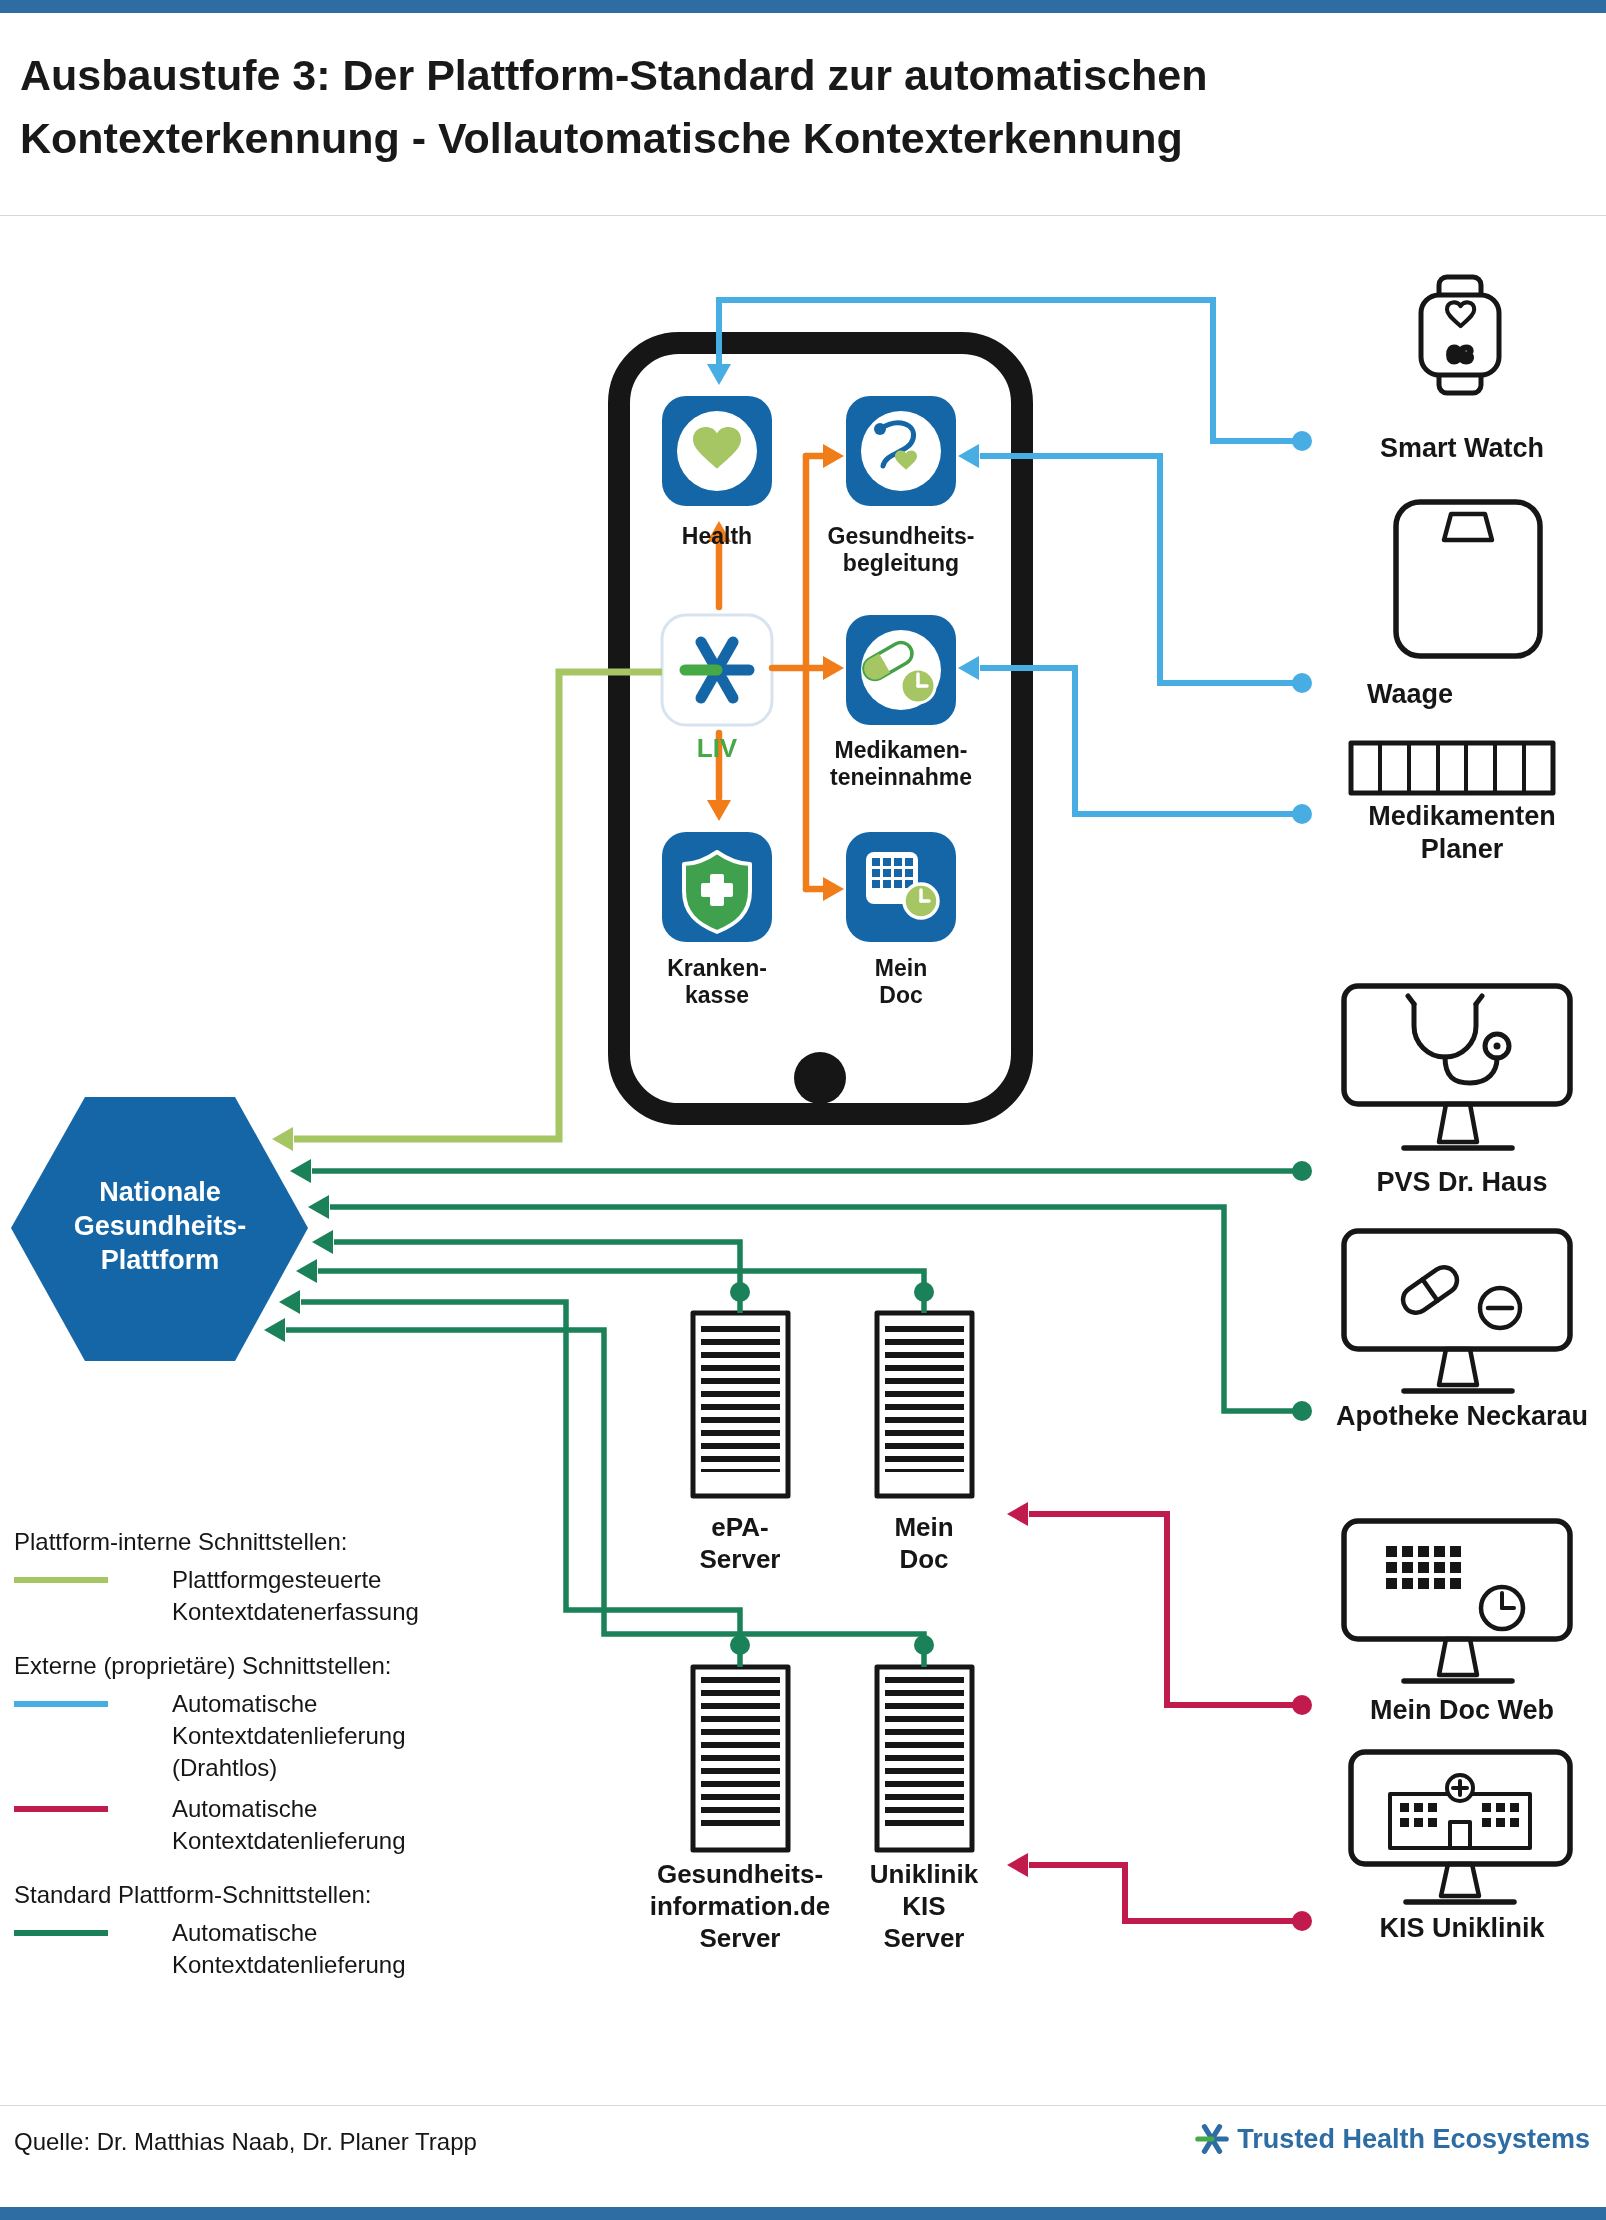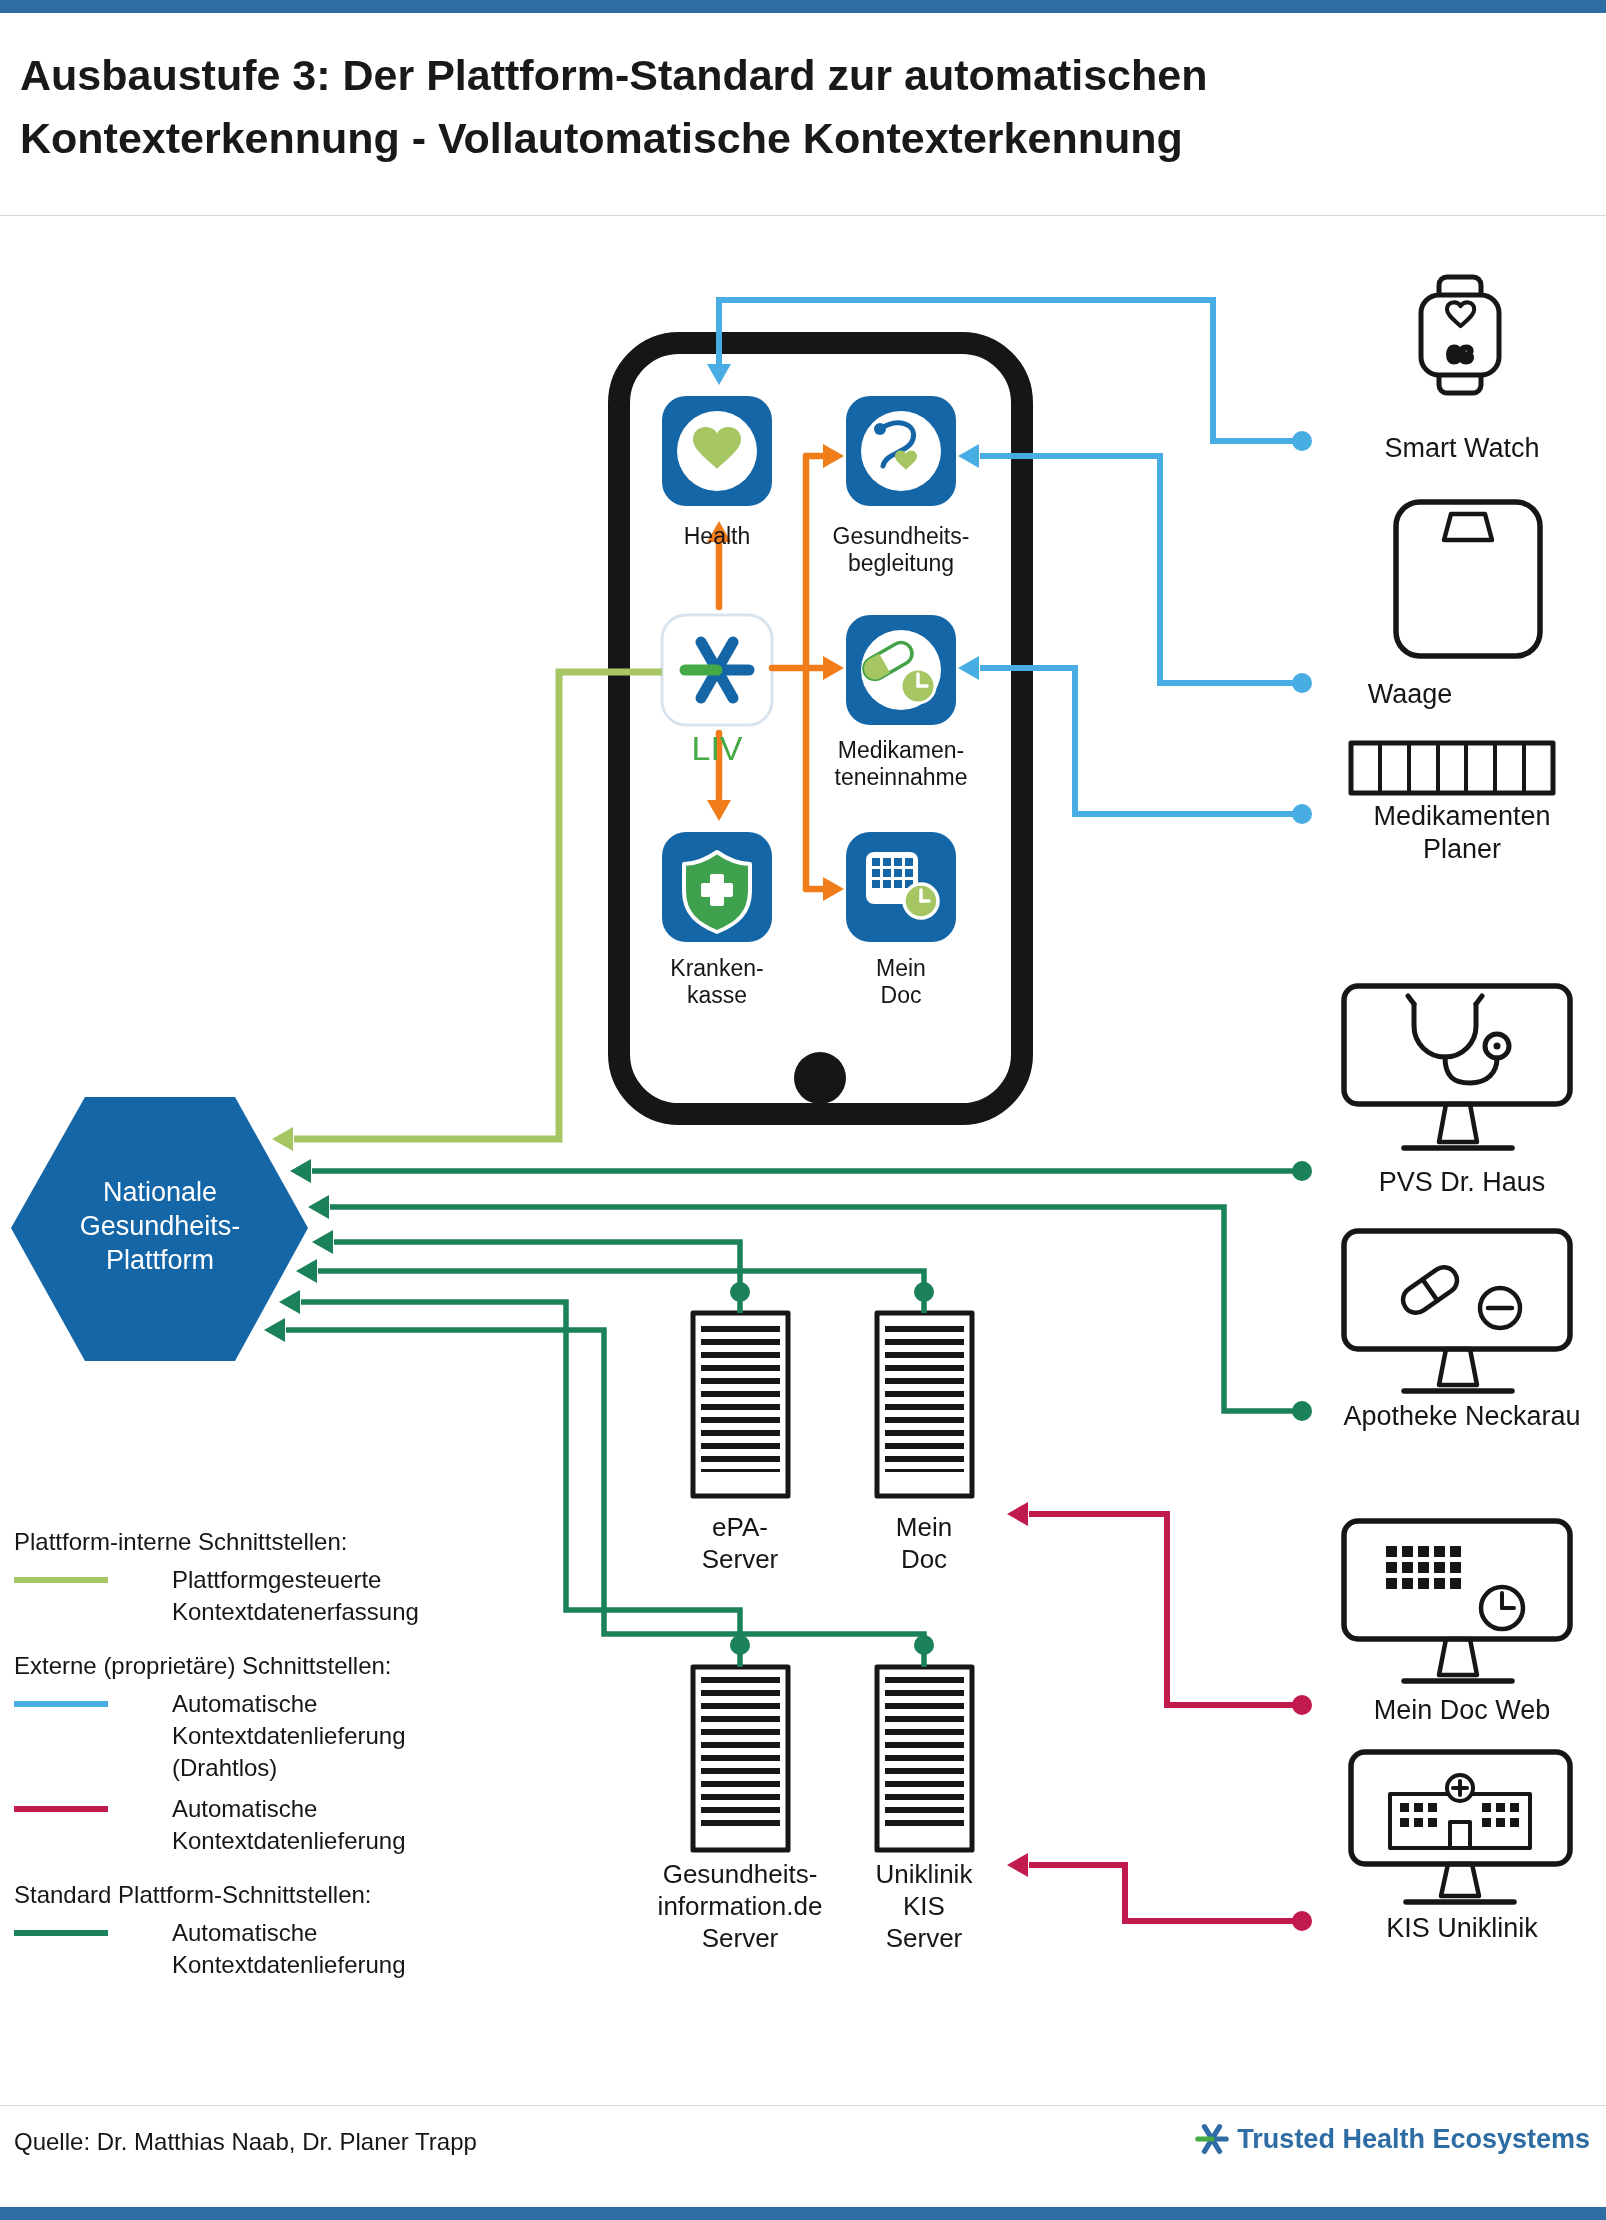--- a/index.html
+++ b/index.html
@@ -3,25 +3,25 @@
 <meta charset="utf-8">
 <style>
   html,body{margin:0;padding:0;background:#fff;}
   .page{position:relative;width:1606px;height:2220px;background:#fff;overflow:hidden;
         font-family:"Liberation Sans",sans-serif;color:#161616;}
   .bar{position:absolute;left:0;right:0;height:13px;background:var(--bar-blue);}
   .bar.top{top:0;} .bar.bottom{bottom:0;}
   .title{position:absolute;left:20px;top:44px;width:1460px;font-size:43px;font-weight:bold;
          line-height:63px;color:#191919;white-space:pre-line;}
   .divider{position:absolute;left:0;right:0;height:1px;background:#d8d8d8;}
-  .lbl{position:absolute;text-align:center;white-space:pre-line;font-weight:normal;color:#161616;}
+  .lbl{position:absolute;text-align:center;white-space:pre-line;font-weight:bold;color:#161616;}
   .app-lbl{font-size:23px;line-height:27px;}
   .dev-lbl{font-size:27px;line-height:33px;}
   .srv-lbl{font-size:26px;line-height:32px;}
-  .liv-lbl{color:var(--brand-green);font-size:34px;}
+  .liv-lbl{color:var(--brand-green);font-size:26px;}
   .hex-lbl{color:#fff;font-size:27px;line-height:34px;}
   svg.diagram{position:absolute;left:0;top:0;}
   .tile{fill:var(--tile-blue);}
   .fill-tile{fill:var(--tile-blue);}
   .st-tile{stroke:var(--tile-blue);}
   .st-bgreen{stroke:var(--brand-green);}
   .fill-lgreen{fill:var(--light-green);}
   .curve-blue{fill:none;stroke:var(--tile-blue);stroke-width:5;stroke-linecap:round;}
   .ic{stroke:#161616;fill:none;stroke-width:5;stroke-linecap:round;stroke-linejoin:round;}
   .ln-blue{fill:none;stroke:var(--light-blue);stroke-width:6;}

